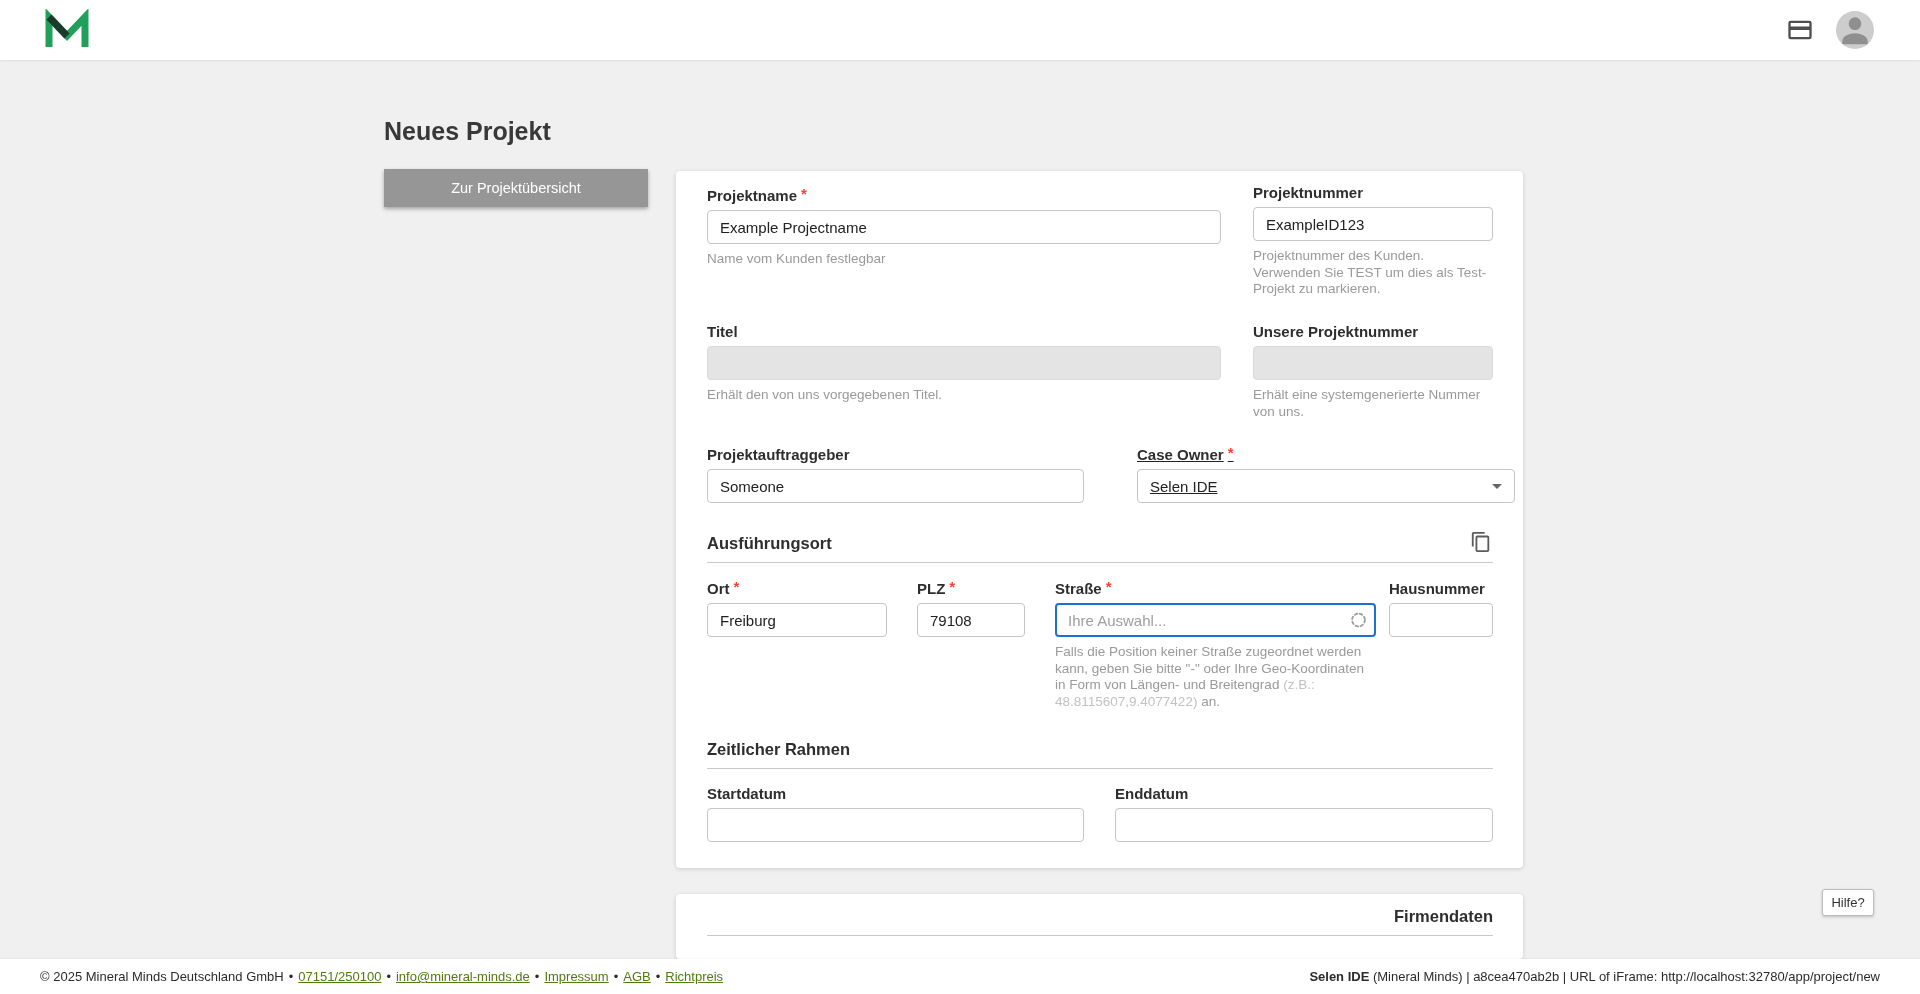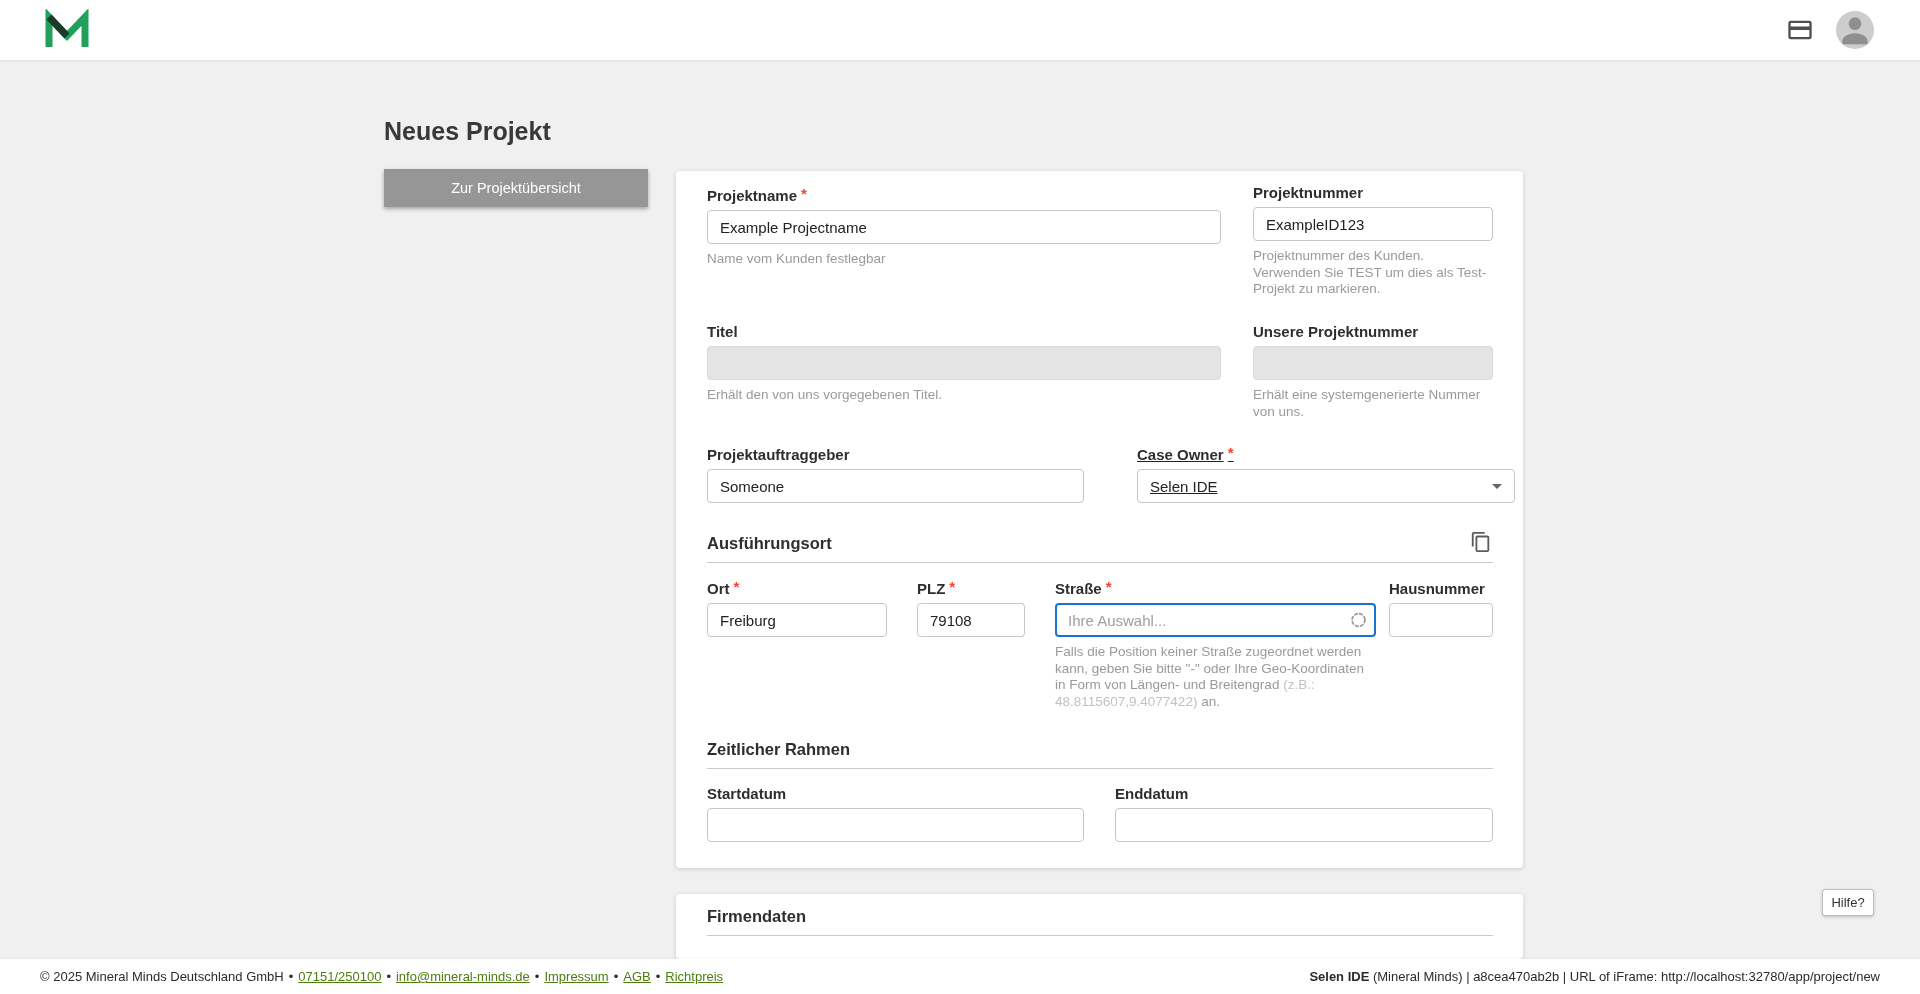--- a/index.html
+++ b/index.html
@@ -56,21 +56,21 @@
     box-shadow: 0 2px 4px rgba(0,0,0,.32);
     cursor: pointer;
   }
 
   
   .card {
     position: absolute; background: #fff; border-radius: 4px;
     box-shadow: 0 1px 4px rgba(0,0,0,.16);
   }
   .card1 { left: 676px; top: 171px; width: 847px; height: 697px; }
-  .card2 { left: 676px; top: 894px; width: 847px; height: 65px; overflow: hidden; }
+  .card2 { left: 676px; top: 894px; width: 847px; height: 65px; overflow: hidden; text-align: right; }
 
   .group { position: absolute; }
   .group label {
     display: block; font-size: 15px; font-weight: 700;
     color: #2e2e2e; line-height: 18px; margin-bottom: 5px;
     white-space: nowrap;
   }
   .req { color: #f44336; margin-left: 4px; position: relative; top: -2px; }
 
   .tinput {

